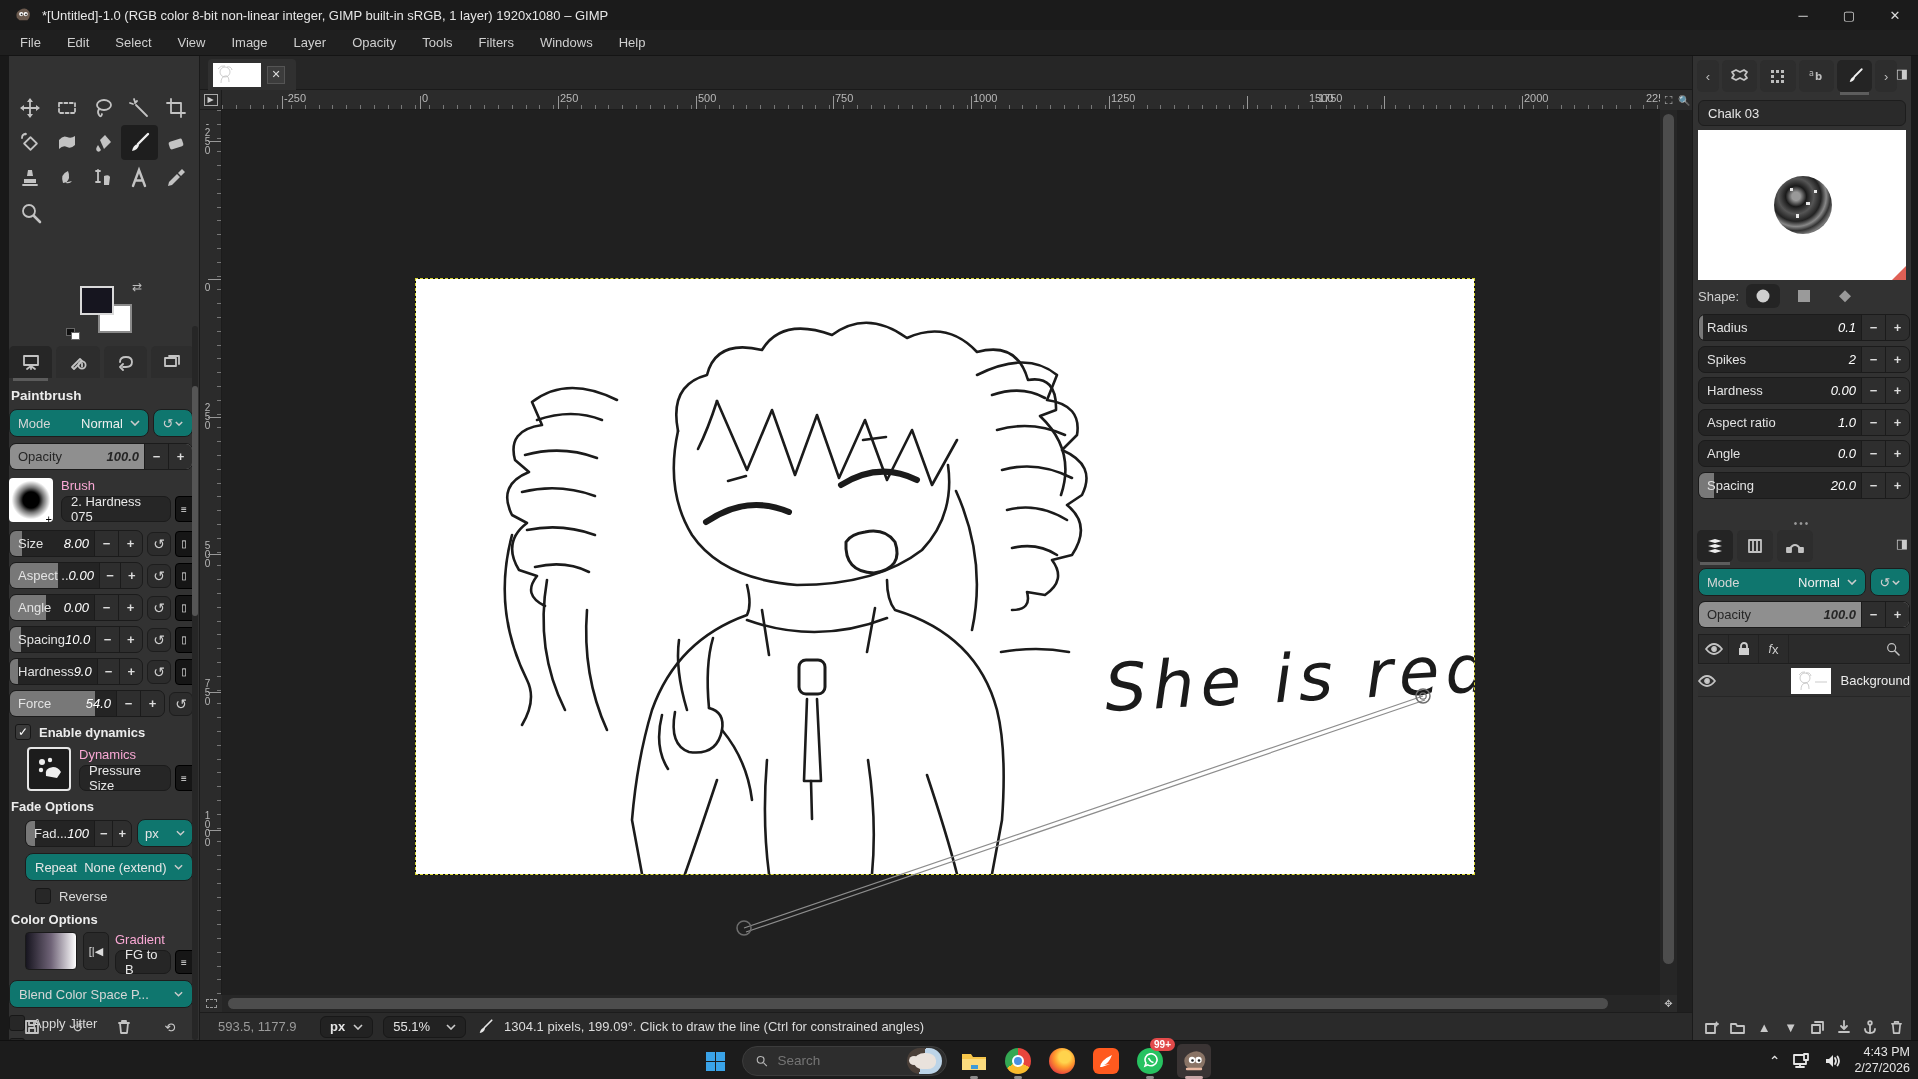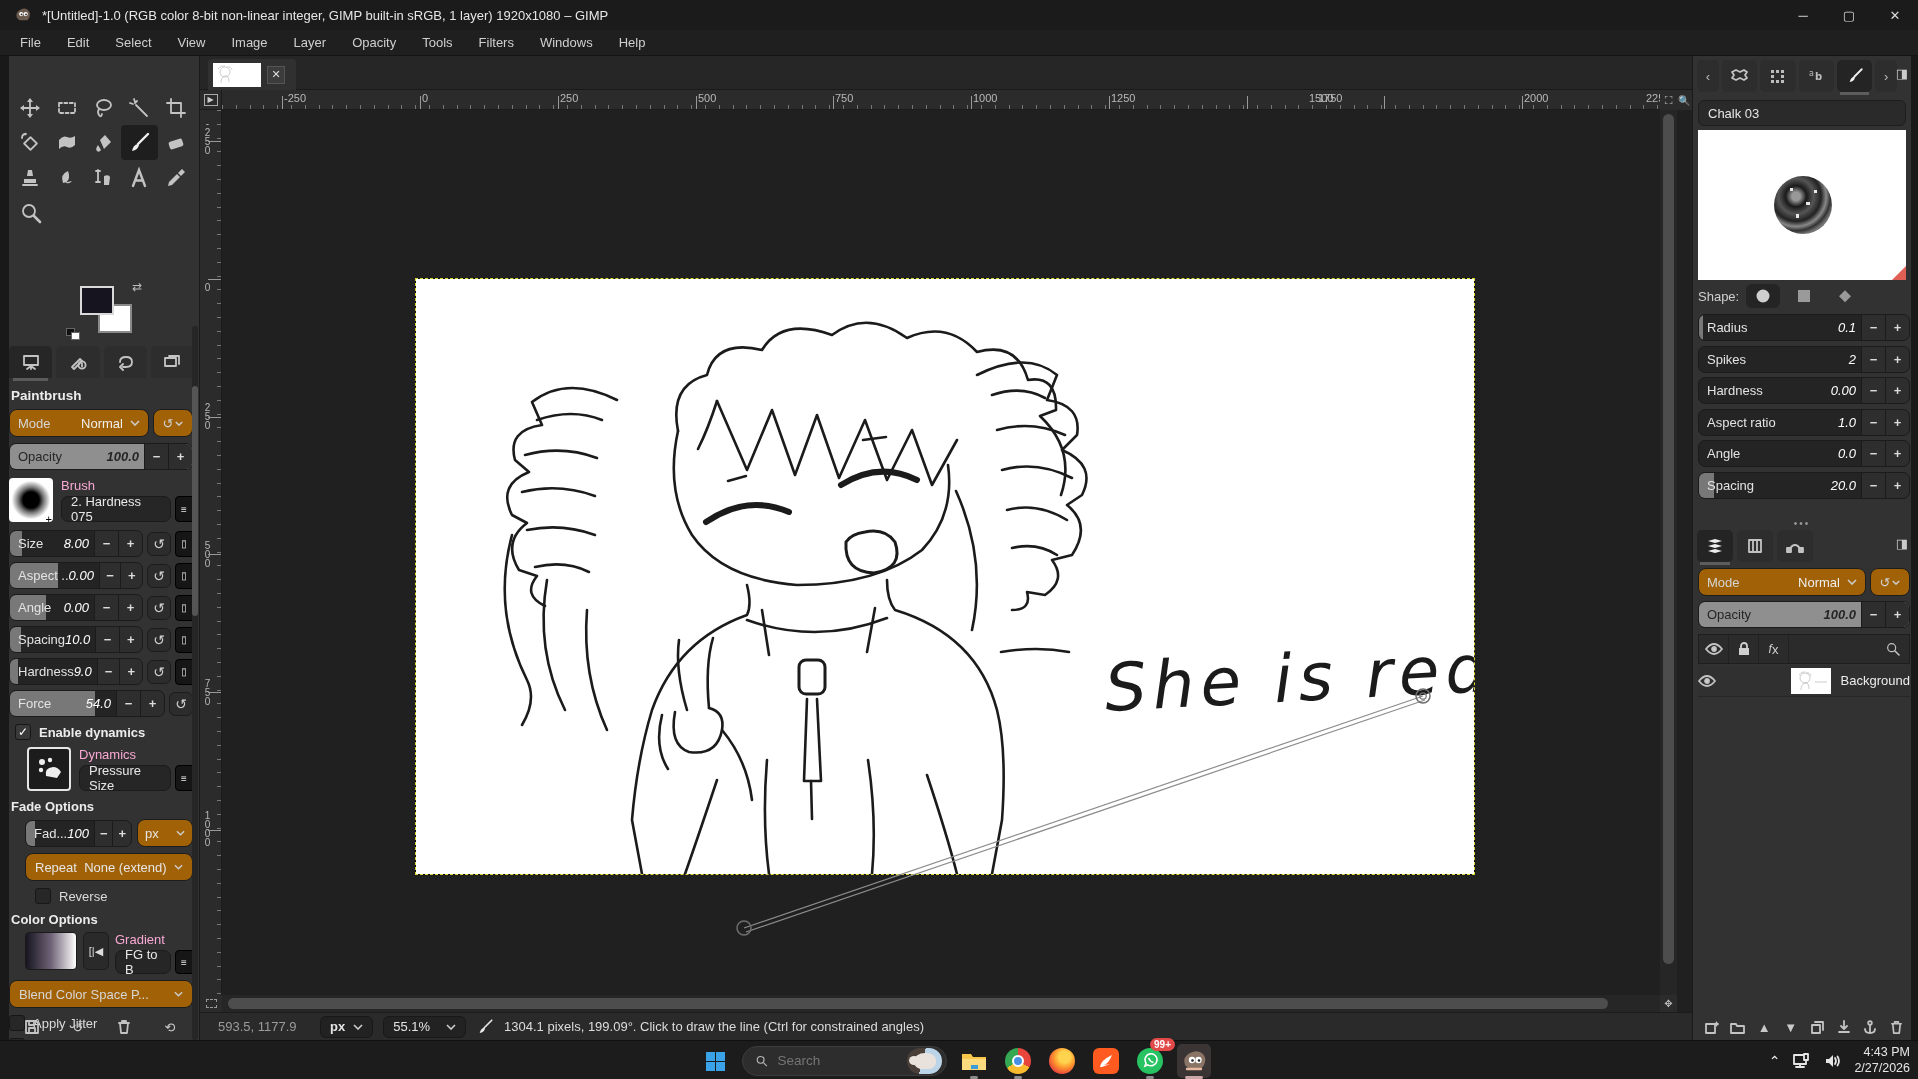--- a/index.html
+++ b/index.html
@@ -45,21 +45,21 @@
   #dock-tabs { position:absolute; left:9px; top:232px; right:0; height:0; }
   .dtabs { position:absolute; left:0px; top:58px; width:185px; height:34px; display:flex; gap:4px; }
   .dtab { flex:1; height:32px; background:#2d2d2d; border-radius:5px 5px 0 0;
     display:flex; align-items:center; justify-content:center; color:#b9b9b9; position:relative; }
   .dtab.active { background:#262626; color:#eee; }
   .dtab.active::after { content:""; position:absolute; left:4px; right:4px; bottom:-3px; height:3px; background:#5b5b5b; }
 
   #tool-options { position:absolute; left:9px; top:330px; width:184px; }
   .to-heading { font-weight:bold; color:#ececec; margin:2px 0 6px 2px; font-size:13.5px; }
 
-  .widget { background:#a16207; border:1px solid #1d1d1d; border-radius:8px; height:28px;
+  .widget { background:#0f766e; border:1px solid #1d1d1d; border-radius:8px; height:28px;
     display:flex; align-items:center; }
   .mode-row { display:flex; gap:4px; margin-bottom:6px; }
   .mode-dd { flex:1; padding:0 8px; justify-content:space-between; }
   .reset-split { width:40px; justify-content:center; gap:2px; color:#cfcfcf; }
 
   .spin-slider { position:relative; background:#242424; border:1px solid #1b1b1b; border-radius:7px;
     height:27px; overflow:hidden; display:flex; align-items:center; margin-bottom:5px; }
   .spin-fill { position:absolute; left:0; top:0; bottom:0; background:#787878; }
   .spin-label { position:relative; padding-left:8px; color:#e3e3e3; flex:1; white-space:nowrap; }
   .spin-val { position:relative; color:#fff; padding-right:5px;font-style:italic; }

